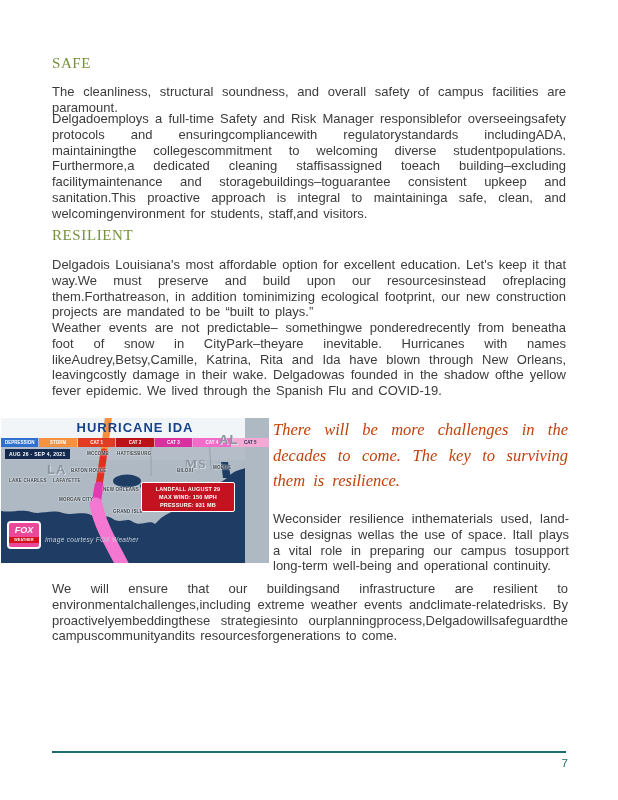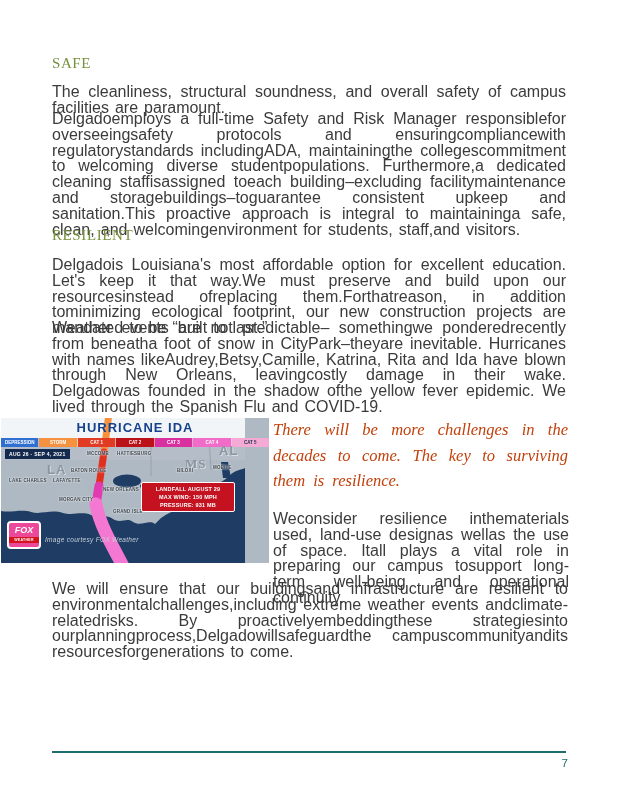--- a/index.html
+++ b/index.html
@@ -1,20 +1,20 @@
 <!DOCTYPE html>
 <html><head>
 <meta charset="utf-8">
 <style>
   html,body{margin:0;padding:0;background:#fff;}
   .page{position:relative;width:618px;height:800px;background:#ffffff;overflow:hidden;
         font-family:"Liberation Sans",sans-serif;color:#3b3b3b;}
   .heading{position:absolute;font-family:"Liberation Serif",serif;font-size:15px;
            letter-spacing:.6px;color:#76923C;font-weight:500;}
-  .body-p{position:absolute;font-size:16px;line-height:15.8px;text-align:justify;
+  .body-p{position:absolute;font-size:13px;line-height:15.8px;text-align:justify;
           word-spacing:1.6px;color:#3b3b3b;}
   .quote{position:absolute;font-family:"Liberation Serif",serif;font-style:italic;
          font-size:16.5px;line-height:25.5px;color:#c2410c;text-align:justify;word-spacing:4px;}
   .footnote{position:absolute;font-style:italic;font-size:7.5px;color:#8c8c8c;
             letter-spacing:.2px;word-spacing:1.5px;}
   .footer-line{position:absolute;border-top:2px solid #1E6C6B;}
   .page-num{position:absolute;color:#1E6C6B;font-size:11.5px;}
 
   
   .map{position:absolute;left:1px;top:418px;width:268px;height:145px;overflow:hidden;
@@ -46,21 +46,21 @@
 </head>
 <body>
 
 <div class="page">
 
   <div class="heading" style="left:52px;top:55px;">SAFE</div>
   <div class="body-p" style="left:52px;top:84px;width:514px;">The cleanliness, structural soundness, and overall safety of campus facilities are paramount.</div>
   <div class="body-p" style="left:52px;top:111px;width:514px;">Delgadoemploys a full-time Safety and Risk Manager responsiblefor overseeingsafety protocols and ensuringcompliancewith regulatorystandards includingADA, maintainingthe collegescommitment to welcoming diverse studentpopulations. Furthermore,a dedicated cleaning staffisassigned toeach building–excluding facilitymaintenance and storagebuildings–toguarantee consistent upkeep and sanitation.This proactive approach is integral to maintaininga safe, clean, and welcomingenvironment for students, staff,and visitors.</div>
 
   <div class="heading" style="left:52px;top:227px;text-align:right;">RESILIENT</div>
-  <div class="body-p" style="left:52px;top:257px;width:514px;">Delgadois Louisiana's most affordable option for excellent education. Let's keep it that way.We must preserve and build upon our resourcesinstead ofreplacing them.Forthatreason, in addition tominimizing ecological footprint, our new construction projects are mandated to be “built to last.”</div>
+  <div class="body-p" style="left:52px;top:257px;width:514px;">Delgadois Louisiana's most affordable option for excellent education. Let's keep it that way.We must preserve and build upon our resourcesinstead ofreplacing them.Forthatreason, in addition tominimizing ecological footprint, our new construction projects are mandated to be “built to plays.”</div>
   <div class="body-p" style="left:52px;top:320px;width:514px;">Weather events are not predictable– somethingwe ponderedrecently from beneatha foot of snow in CityPark–theyare inevitable. Hurricanes with names likeAudrey,Betsy,Camille, Katrina, Rita and Ida have blown through New Orleans, leavingcostly damage in their wake. Delgadowas founded in the shadow ofthe yellow fever epidemic. We lived through the Spanish Flu and COVID-19.</div>
 
   <div class="map">
     <svg width="244" height="145" viewBox="0 0 244 145">
       <rect width="244" height="145" fill="#aeb9c3"></rect>
       <rect width="244" height="42" fill="#b9c2cb" opacity="0.6"></rect>
       <path d="M150,20 L150,58 M208,20 L210,52" stroke="#97a2ac" stroke-width="1" fill="none"></path>
       <path d="M0,93 C10,95 20,91 30,94 C40,97 50,91 62,95 C72,98 80,93 90,97 C98,101 106,96 112,101 C120,106 126,99 132,104 C140,109 148,101 154,106 L160,100 C168,94 176,92 184,88 C192,84 198,80 204,74 C212,66 220,66 228,58 C234,52 240,52 244,50 L244,145 L0,145 Z" fill="#1e3c64"></path>
       <ellipse cx="126" cy="63" rx="14" ry="6.5" fill="#1e3c64"></ellipse>
       <ellipse cx="146" cy="68" rx="7" ry="4" fill="#1e3c64"></ellipse>
@@ -81,21 +81,21 @@
       <div style="background-color: rgb(186, 18, 24); color: rgb(255, 255, 255);">CAT 2</div>
       <div style="background-color: rgb(216, 48, 159); color: rgb(255, 255, 255);">CAT 3</div>
       <div style="background-color: rgb(240, 108, 200); color: rgb(255, 255, 255);">CAT 4</div>
       <div style="background-color: rgb(245, 169, 213); color: rgb(26, 43, 74);">CAT 5</div>
     </div>
 
     <div class="date-box">AUG 26 - SEP 4, 2021</div>
 
     <div class="state-label" style="left:46px;top:44px;">LA</div>
     <div class="state-label" style="left:184px;top:38px;font-family:Liberation Serif, serif;">MS</div>
-    <div class="state-label" style="left:218px;top:25px;">AL</div>
+    <div class="state-label" style="left:218px;top:14px;">AL</div>
 
     <div class="city" style="left:86px;top:33px;">MCCOMB</div>
     <div class="city" style="left:116px;top:33px;">HATTIESBURG</div>
     <div class="city" style="left:212px;top:47px;">MOBILE</div>
     <div class="city" style="left:70px;top:50px;">BATON ROUGE</div>
     <div class="city" style="left:176px;top:50px;">BILOXI</div>
     <div class="city" style="left:8px;top:60px;">LAKE CHARLES</div>
     <div class="city" style="left:52px;top:60px;">LAFAYETTE</div>
     <div class="city" style="left:102px;top:69px;">NEW ORLEANS</div>
     <div class="city" style="left:58px;top:79px;">MORGAN CITY</div>

